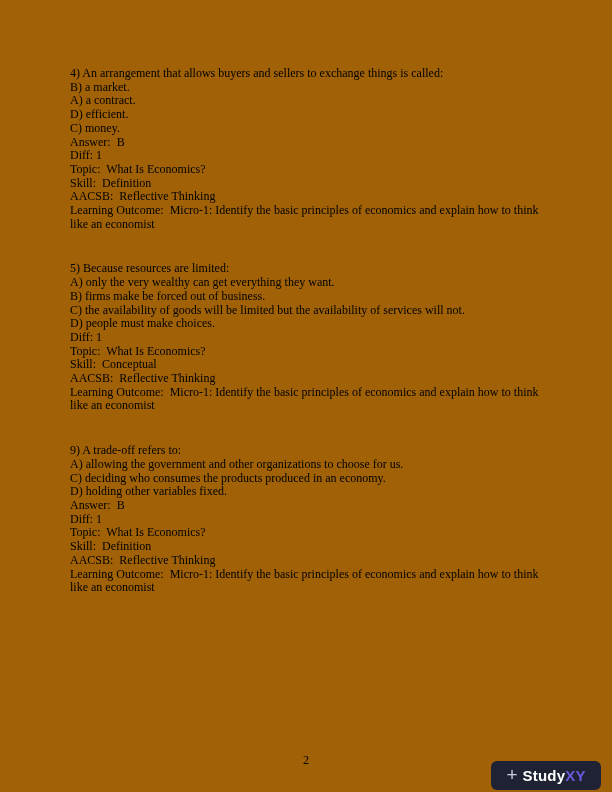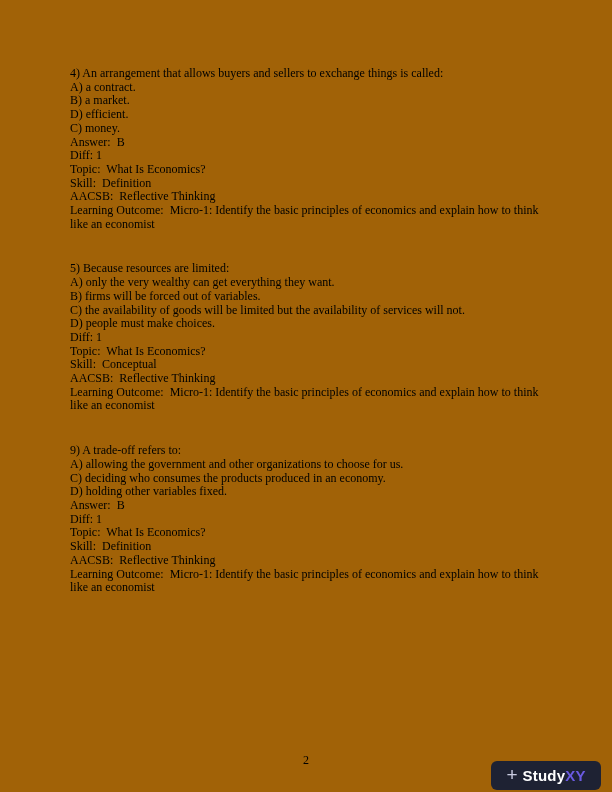--- a/index.html
+++ b/index.html
@@ -64,36 +64,36 @@
     .brand-badge .brand-text .xy { color: #6a5ae0; text-align: center; }
   </style>
 </head>
 <body>
 
 <div class="page">
   <div class="content">
 
     <section class="question">
       <p>4) An arrangement that allows buyers and sellers to exchange things is called:</p>
+      <p>B) a market.</p>
       <p>A) a contract.</p>
-      <p>B) a market.</p>
       <p>D) efficient.</p>
       <p>C) money.</p>
       <p>Answer:  B</p>
       <p>Diff: 1</p>
       <p>Topic:  What Is Economics?</p>
       <p>Skill:  Definition</p>
       <p>AACSB:  Reflective Thinking</p>
       <p>Learning Outcome:  Micro-1: Identify the basic principles of economics and explain how to think like an economist</p>
     </section>
 
     <section class="question">
       <p>5) Because resources are limited:</p>
       <p>A) only the very wealthy can get everything they want.</p>
-      <p>B) firms will be forced out of variables.</p>
+      <p>B) firms make be forced out of business.</p>
       <p>C) the availability of goods will be limited but the availability of services will not.</p>
       <p>D) people must make choices.</p>
       <p>Diff: 1</p>
       <p>Topic:  What Is Economics?</p>
       <p>Skill:  Conceptual</p>
       <p>AACSB:  Reflective Thinking</p>
       <p>Learning Outcome:  Micro-1: Identify the basic principles of economics and explain how to think like an economist</p>
     </section>
 
     <section class="question">

